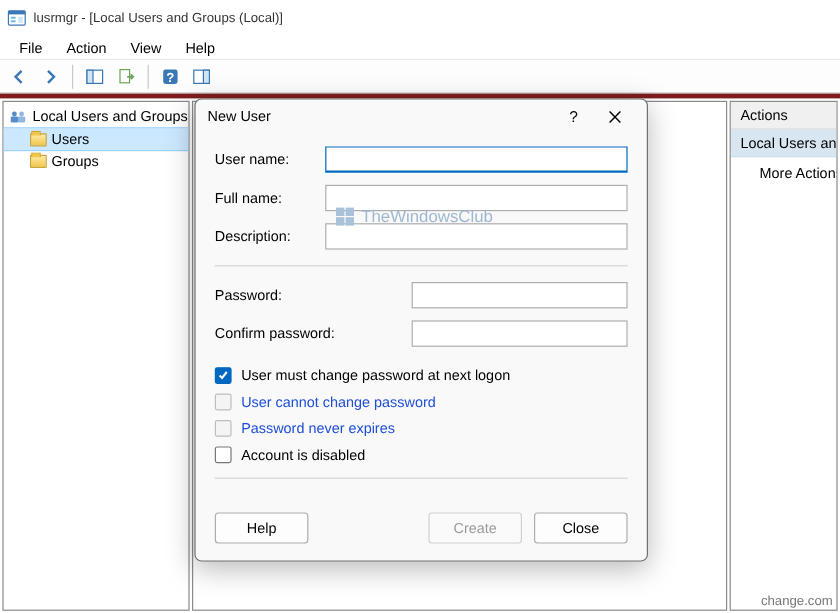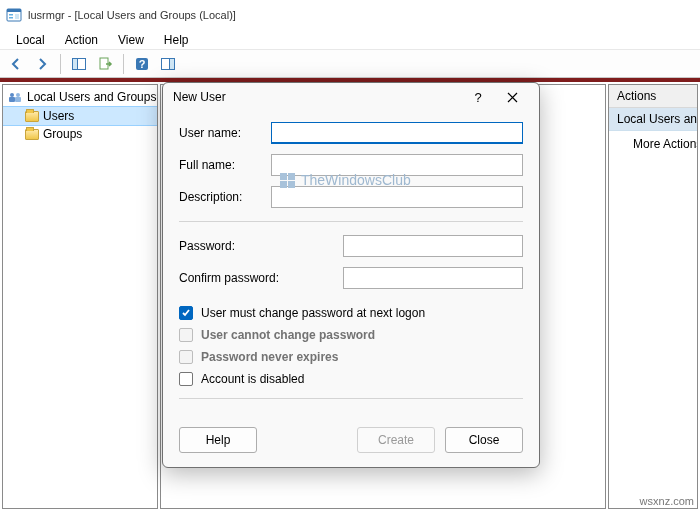--- a/index.html
+++ b/index.html
@@ -46,21 +46,21 @@
 .row .tf { flex: 1; height: 22px; border: 1px solid #adadad; background: #fff; padding: 0 4px; font-size: 12px; }
 .row .tf.focus { border: 1px solid #0067c0; border-bottom: 2px solid #0067c0; }
 .row.pwd label { width: 120px; }
 .row.pwd .tf { width: 180px; flex: none; margin-left:auto; }
 .hr { border: none; border-top: 1px solid #d4d4d4; margin: 8px 0; }
 .check { display: flex; align-items: flex-start; gap: 8px; margin: 4px 0; font-size: 12px; }
 .check .box { width: 14px; height: 14px; border: 1px solid #767676; background: #fff; display: inline-flex; align-items:center; justify-content:center; border-radius:2px;}
 .check.checked .box { background: #0067c0; border-color: #0067c0; }
 .check.checked .box svg { display:block; }
 .check .box svg { display:none; }
-.check.dis { color: #737373; font-weight: bold; }
+.check.dis { color: #1d4ed8; }
 .check.dis .box { border-color: #bdbdbd; background: #f4f4f4; }
 .dlg-foot { display: flex; gap: 10px; padding: 8px 16px 14px; align-items: center; }
 .dlg-foot .gap { flex:1; }
 .btn-std { height: 26px; min-width: 78px; padding: 0 14px; border: 1px solid #adadad; background: #fdfdfd; border-radius: 3px; font-size: 12px; display:inline-flex; align-items:center; justify-content:center; cursor:default;}
 .btn-std.dis { color: #9a9a9a; border-color: #d0d0d0; background:#fafafa; }
 
 .watermark { position: absolute; left: 280px; top: 172px; font-size: 14px; color: #9eb8d0; display: flex; align-items:center; gap:6px; pointer-events:none; z-index: 5000; font-weight:500;}
 .watermark .sq { display:grid; grid-template-columns: 7px 7px; grid-template-rows: 7px 7px; gap:1px; }
 .watermark .sq span { background:#a8c2da; }
 .corner { position:absolute; right:6px; bottom:4px; font-size:11px; color:#777; }
@@ -77,21 +77,21 @@
         <rect x="1" y="2" width="14" height="3" fill="#3a78b5"></rect>
         <rect x="3" y="7" width="4" height="1.5" fill="#66b0e2"></rect>
         <rect x="3" y="10" width="4" height="1.5" fill="#66b0e2"></rect>
         <rect x="9" y="7" width="4" height="5" fill="#cfe6f5"></rect>
       </svg>
   </span>
   <span class="title">lusrmgr - [Local Users and Groups (Local)]</span>
 </div>
 
 <div class="menubar">
-  <div class="item">Local</div>
+  <div class="item">File</div>
   <div class="item">Action</div>
   <div class="item">View</div>
   <div class="item">Help</div>
 </div>
 
 <div class="toolbar">
   <div class="btn">
       <svg width="16" height="16" viewBox="0 0 16 16">
         <path d="M10 3 L5 8 L10 13" stroke="#3a78b5" stroke-width="2" fill="none"></path>
       </svg>
@@ -237,13 +237,13 @@
 <div class="watermark">
   <span class="sq">
       <span></span>
       <span></span>
       <span></span>
       <span></span>
     </span>
   <span>TheWindowsClub</span>
 </div>
 
-<div class="corner">wsxnz.com</div>
+<div class="corner">change.com</div>
 
 </body></html>

